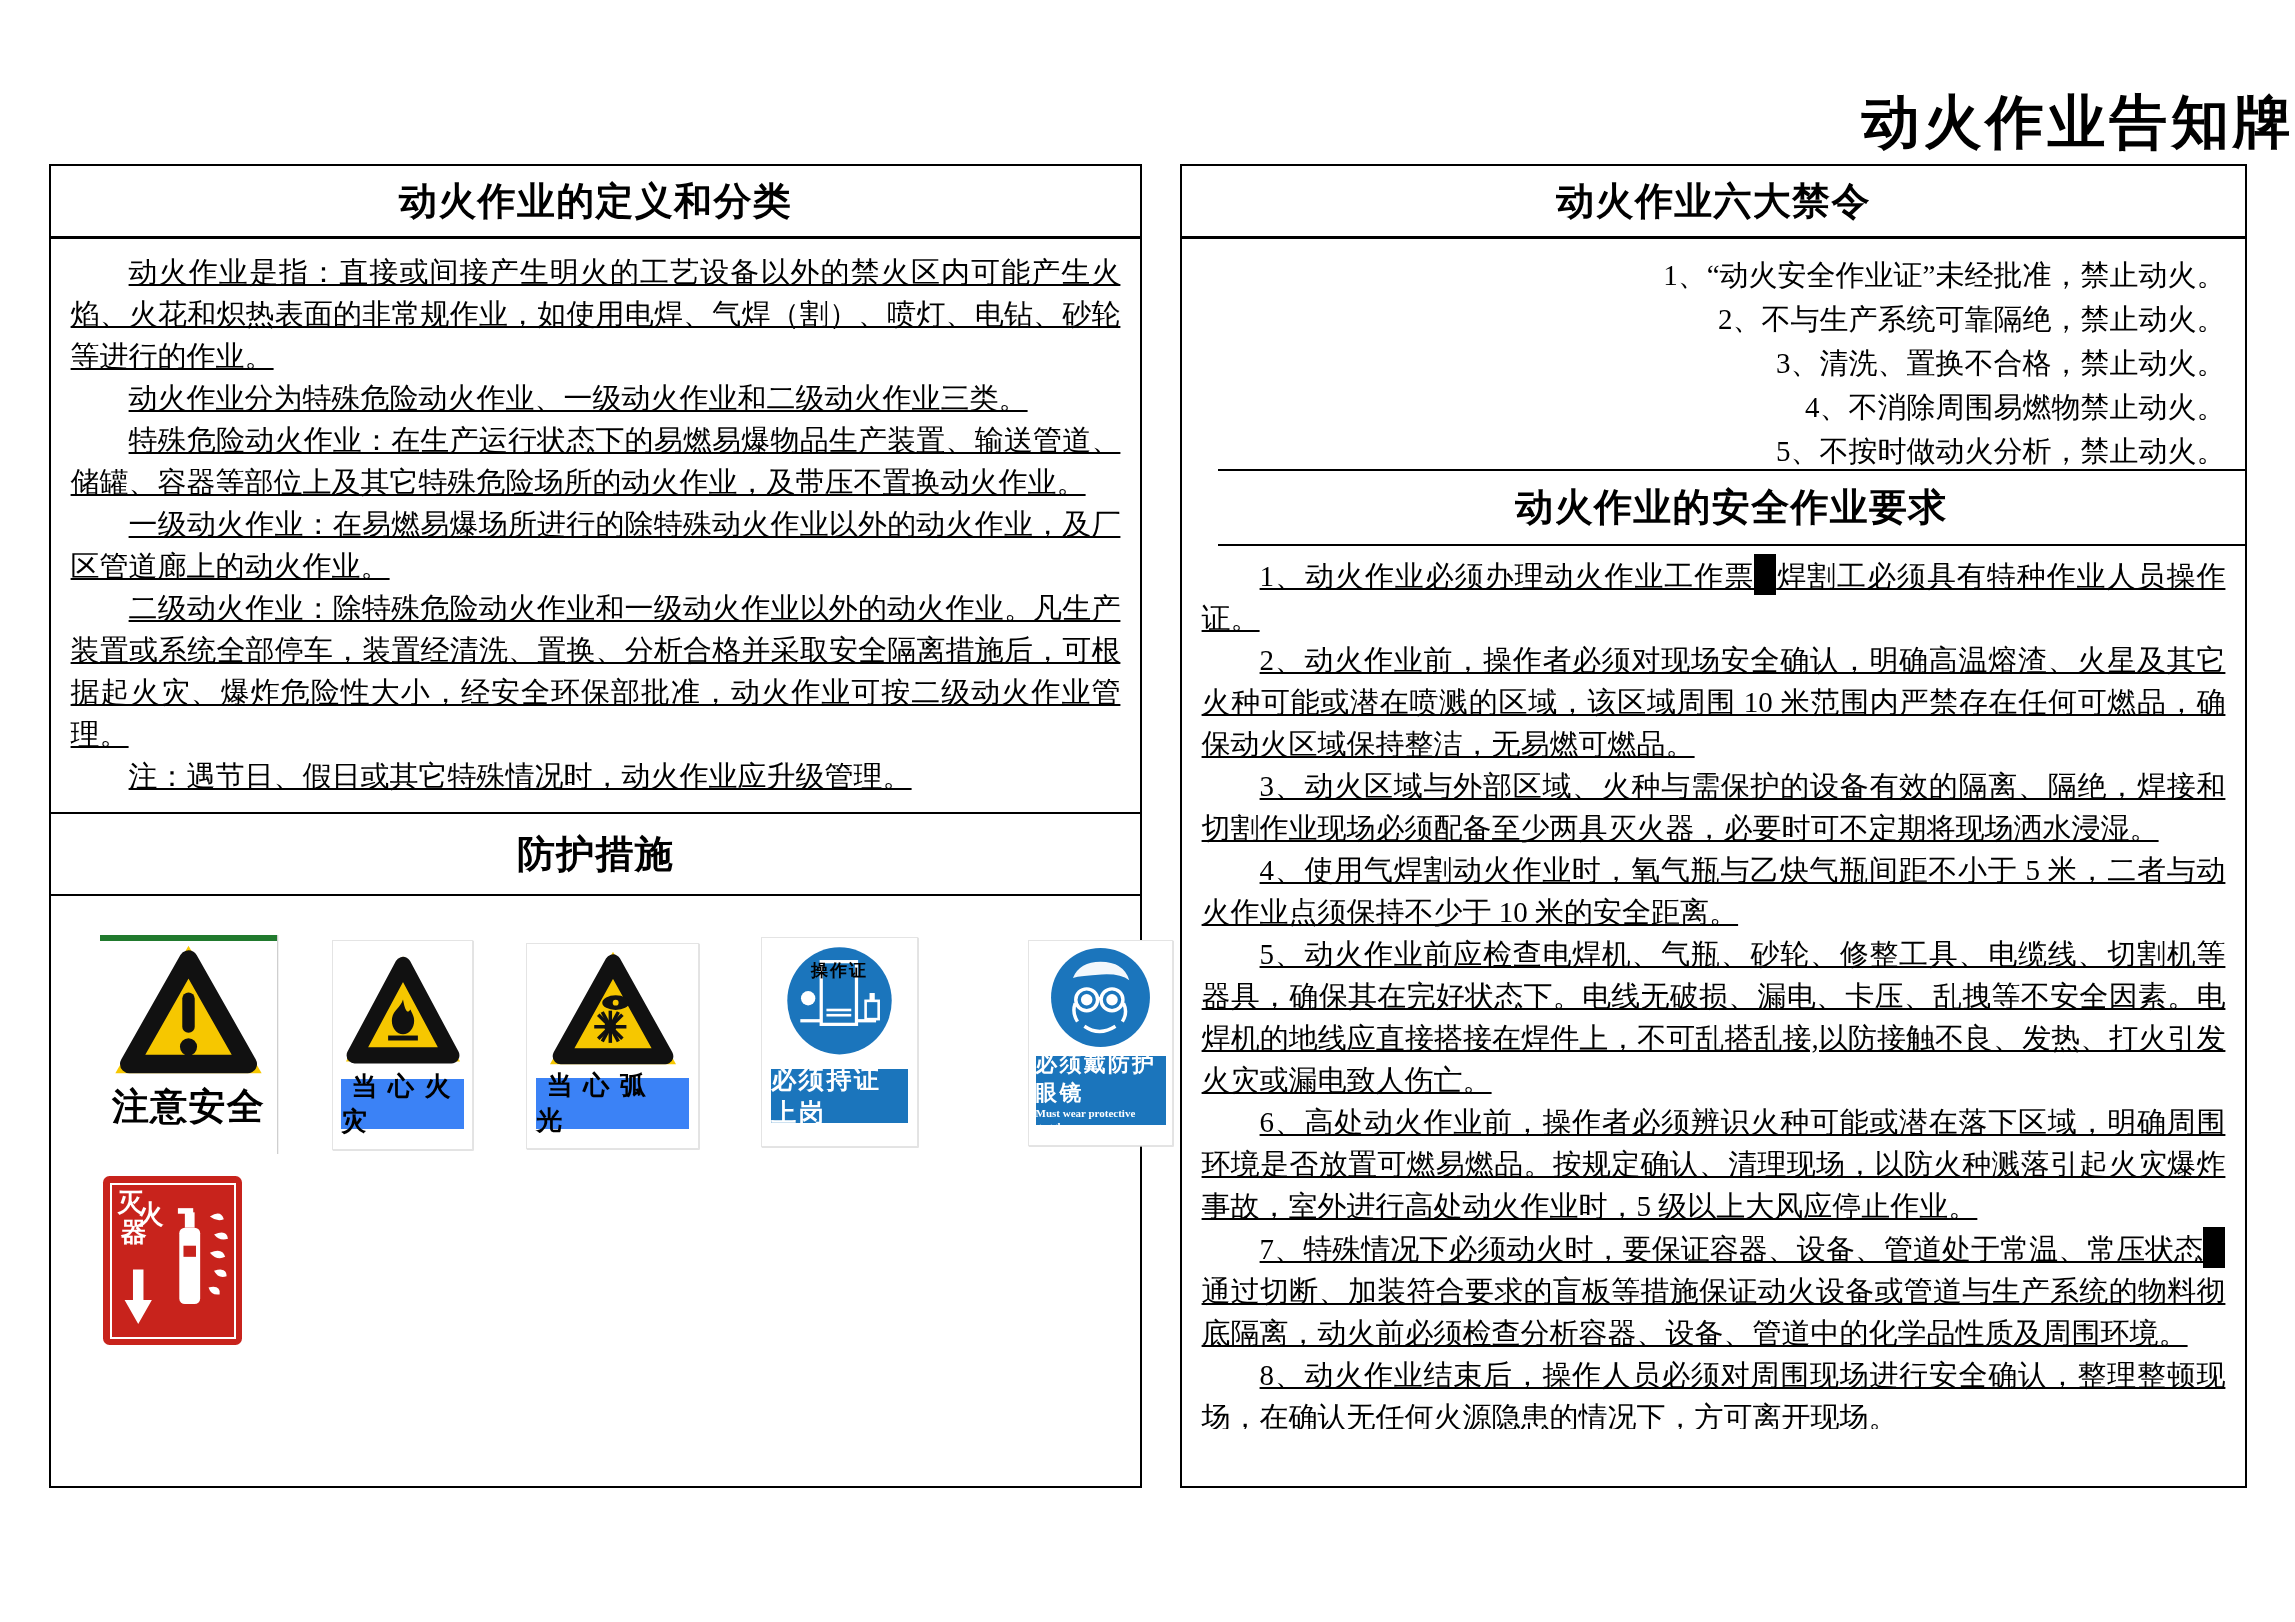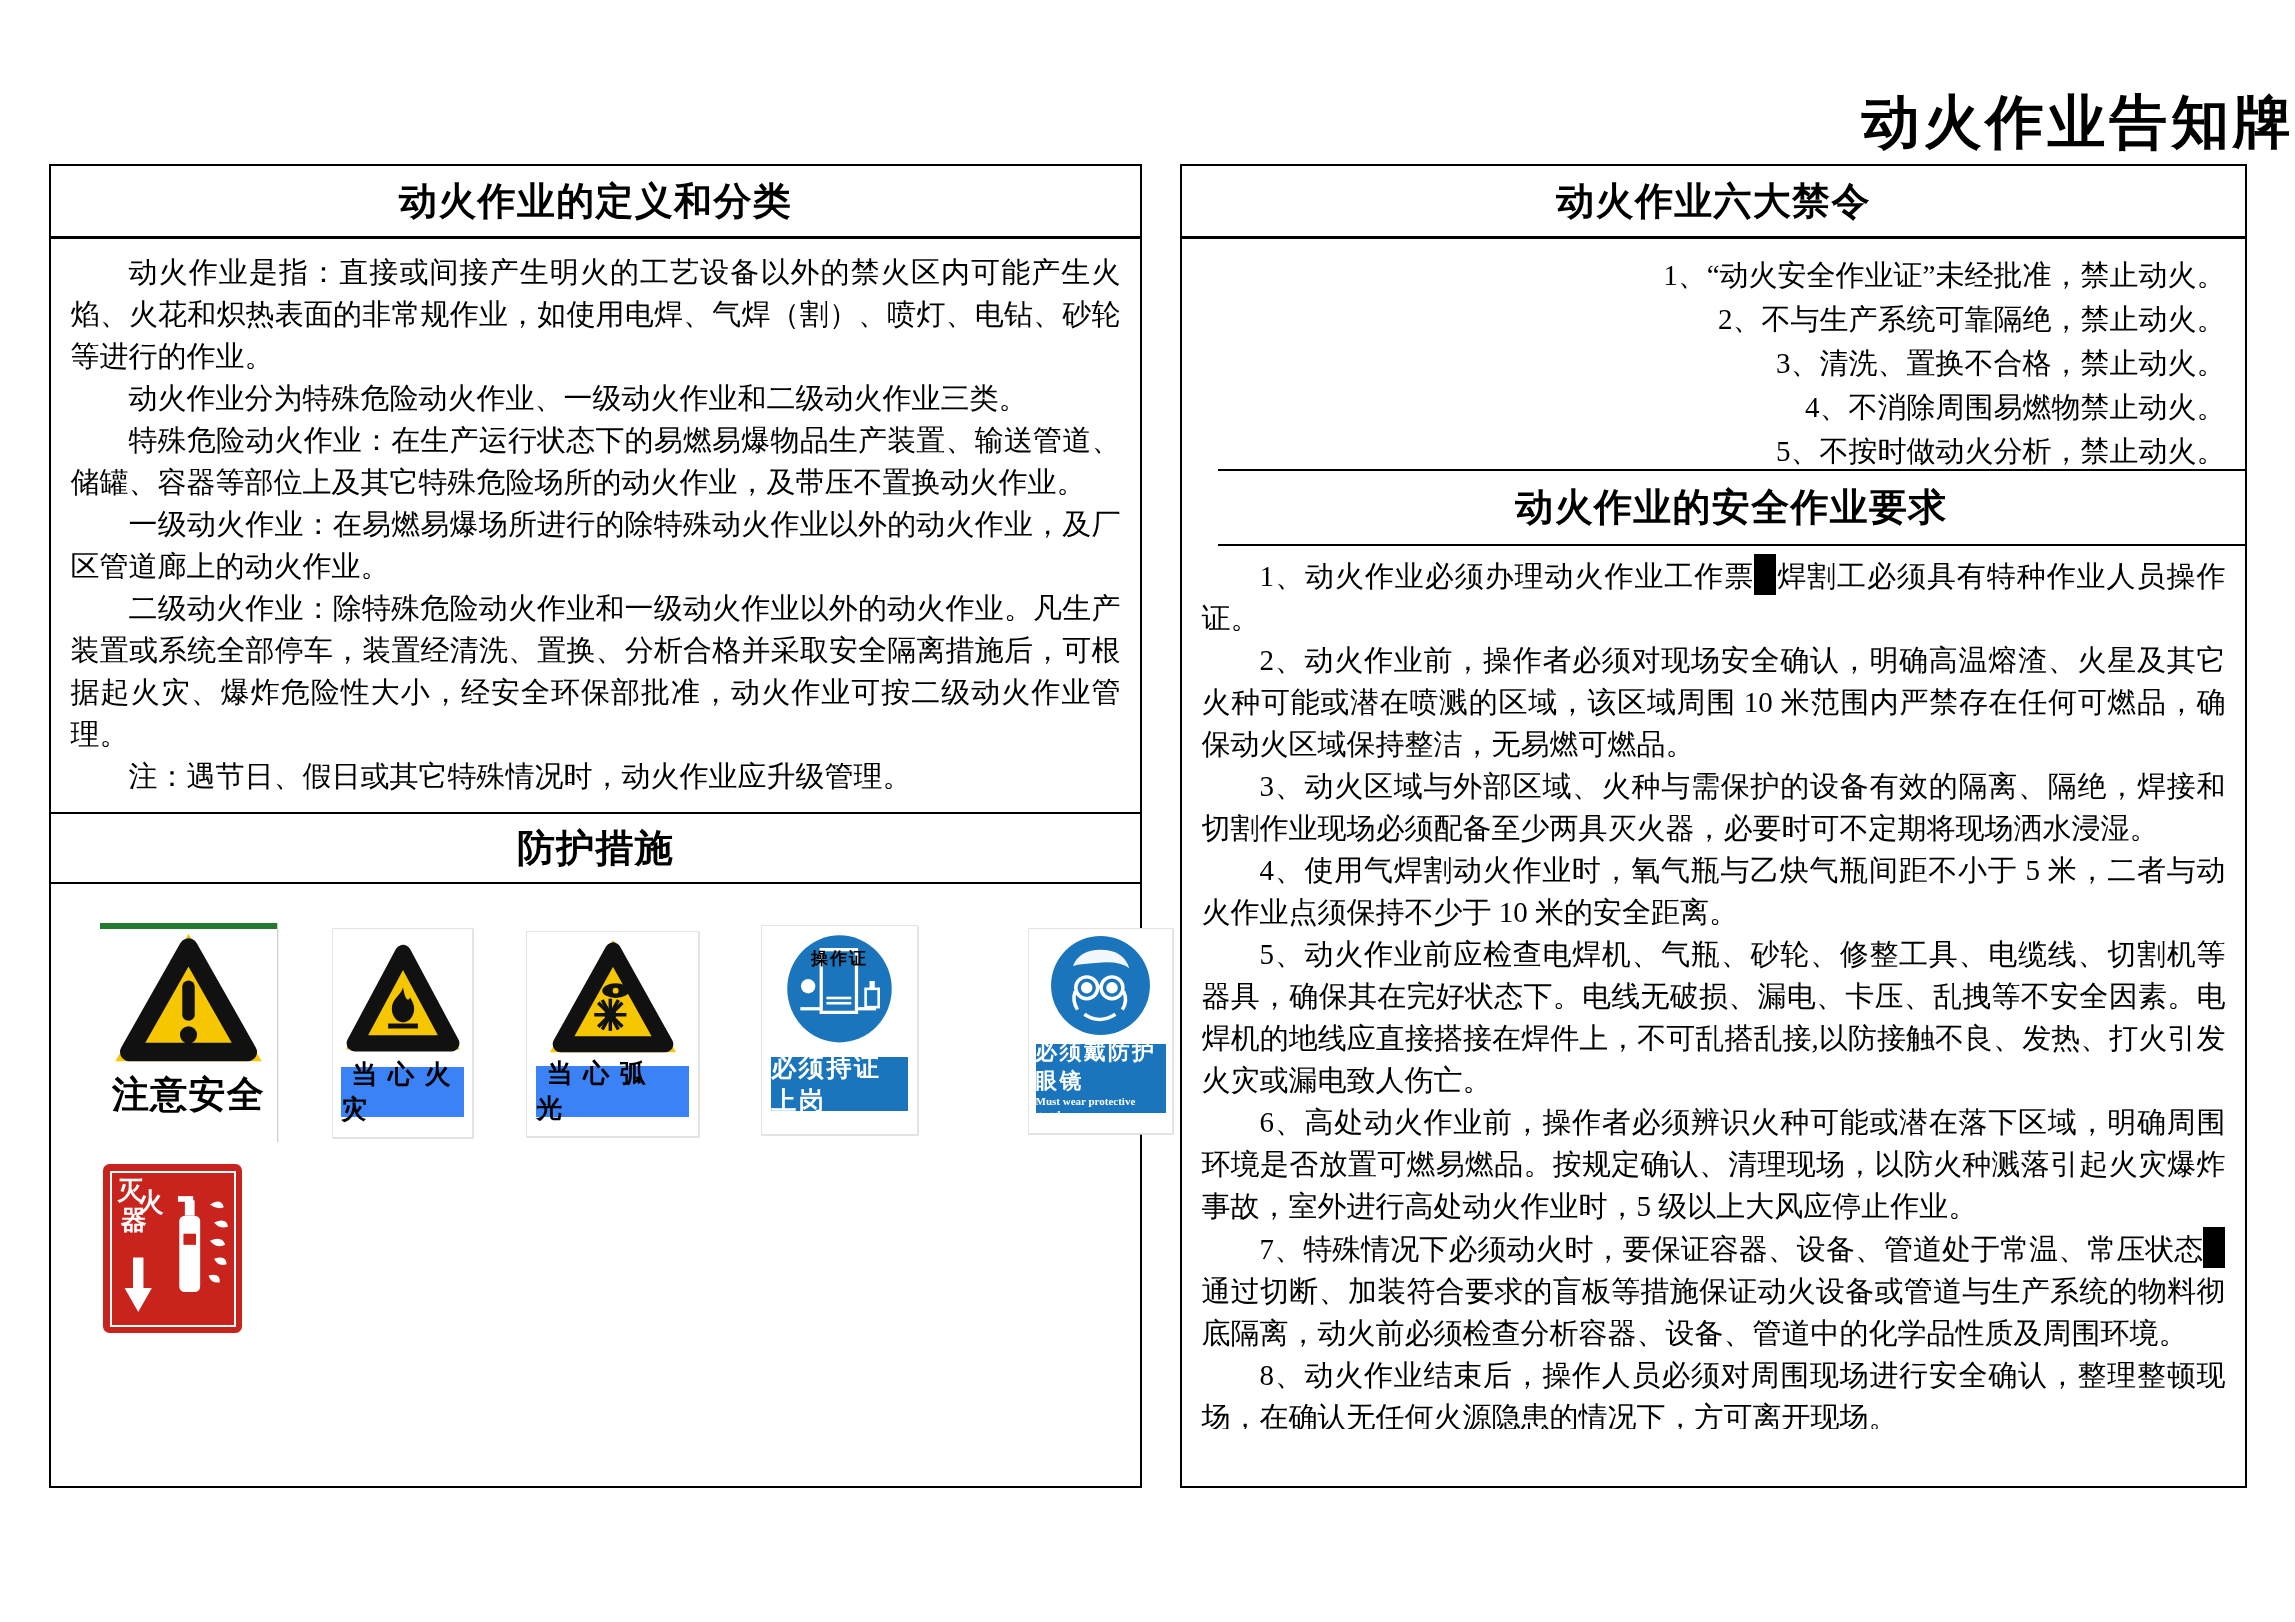--- a/index.html
+++ b/index.html
@@ -8,21 +8,21 @@
   .title{position:absolute;left:0;top:84px;width:100%;margin:0;text-align:right;
          font-size:58px;font-weight:bold;letter-spacing:3.9px;}
   .tbl{position:absolute;top:164px;border:2px solid #000;background:#fff;box-sizing:border-box;}
   .tbl-left{left:49px;width:1093px;height:1324px;}
   .tbl-right{left:1180px;width:1067px;height:1324px;}
   .hdr-row{display:flex;align-items:center;justify-content:center;
            font-weight:bold;font-size:38px;letter-spacing:1.3px;box-sizing:border-box;}
   .hdr-1{height:73px;border-bottom:3.3px solid #000;}
   .hdr-2{border-top:2.6px solid #000;border-bottom:2.6px solid #000;}
   .body-area{box-sizing:border-box;padding:11.8px 19.6px 0 19.6px;font-size:29px;line-height:42px;
-             text-align:justify;overflow:hidden;}
+             text-align:justify;overflow:hidden;text-decoration:underline;}
   .body-area p{margin:0;text-indent:2em;}
   .list-area{box-sizing:border-box;padding:14.4px 19.6px 0 19.6px;font-size:29px;line-height:44px;overflow:hidden;}
   .list-area p{margin:0;padding-left:30px;}
   .redact{display:inline-block;width:22px;height:41px;background:#000;vertical-align:-9.2px;}
   
   .signs-area{position:relative;box-sizing:border-box;height:586px;}
   .sign{position:absolute;background:#fff;}
   .sign-card{border:0.7px solid #e4e4e4;box-shadow:0.7px 0.7px 0 #d8d8d8;}
   .sign svg{display:block;margin:0 auto;}
   .sign-banner{display:flex;flex-direction:column;align-items:center;justify-content:center;
@@ -54,21 +54,21 @@
 
     <div class="body-area" style="height:573px;">
       <p>动火作业是指：直接或间接产生明火的工艺设备以外的禁火区内可能产生火焰、火花和炽热表面的非常规作业，如使用电焊、气焊（割）、喷灯、电钻、砂轮等进行的作业。</p>
       <p>动火作业分为特殊危险动火作业、一级动火作业和二级动火作业三类。</p>
       <p>特殊危险动火作业：在生产运行状态下的易燃易爆物品生产装置、输送管道、储罐、容器等部位上及其它特殊危险场所的动火作业，及带压不置换动火作业。</p>
       <p>一级动火作业：在易燃易爆场所进行的除特殊动火作业以外的动火作业，及厂区管道廊上的动火作业。</p>
       <p>二级动火作业：除特殊危险动火作业和一级动火作业以外的动火作业。凡生产装置或系统全部停车，装置经清洗、置换、分析合格并采取安全隔离措施后，可根据起火灾、爆炸危险性大小，经安全环保部批准，动火作业可按二级动火作业管理。</p>
       <p>注：遇节日、假日或其它特殊情况时，动火作业应升级管理。</p>
     </div>
 
-    <div class="hdr-row hdr-2" style="height:72px;text-align:center;">
+    <div class="hdr-row hdr-2" style="height:84px;text-align:center;">
       <span>防护措施</span>
     </div>
 
     <div class="signs-area">
 
       <div class="sign" style="left:49px;top:39px;width:177px;height:219px;box-shadow:1.3px 0 0 #cfcfcf;">
         <div class="green-bar"></div>
         <svg width="157" height="137" viewBox="0 0 100 88">
           <path d="M50 3 L97 85 H3 Z" fill="#f6c700"></path>
           <path d="M50 12 L88 79 H12 Z" fill="none" stroke="#111" stroke-width="12" stroke-linejoin="round"></path>

